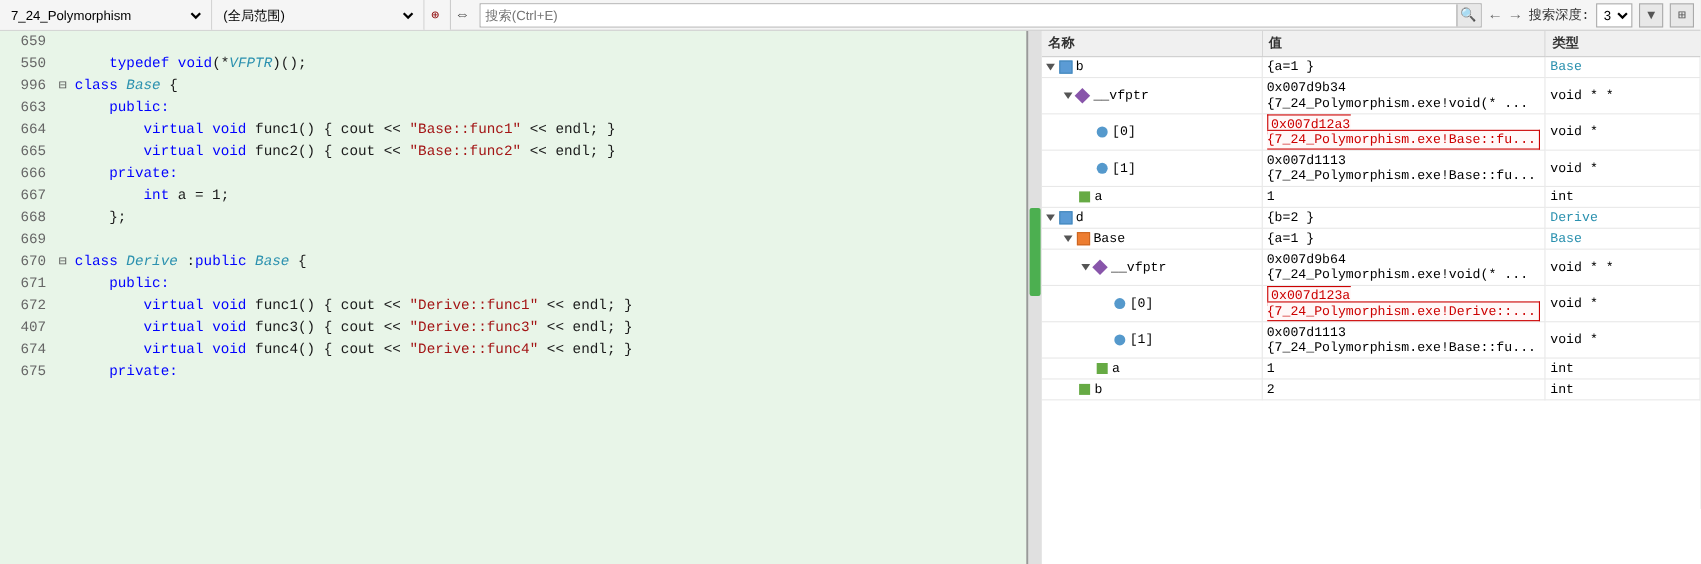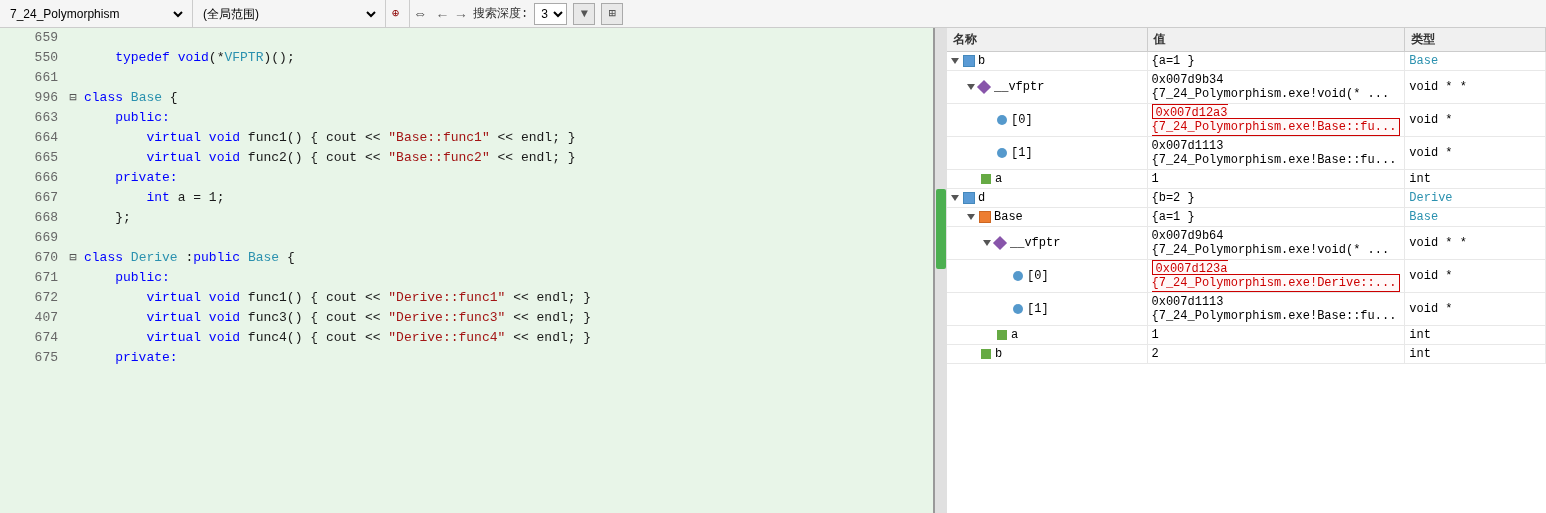--- a/index.html
+++ b/index.html
@@ -136,21 +136,20 @@
     }
     .code-lines {
       flex: 1;
       overflow: hidden;
     }
     .code-line {
       display: flex;
       align-items: center;
       min-height: 20px;
       line-height: 20px;
-      padding-left: 16px;
     }
     .line-number {
       width: 50px;
       min-width: 50px;
       text-align: right;
       padding-right: 8px;
       color: #666;
       background: #e8f5e8;
       user-select: none;
       font-size: 13px;
@@ -168,21 +167,21 @@
       display: flex;
       align-items: center;
       justify-content: center;
       font-size: 10px;
       color: #888;
       cursor: pointer;
     }
 
     
     .kw { color: #0000ff; font-weight: normal; }
-    .type-name { color: #2b91af; }
+    .type-name { color: #2b91af; font-style: italic; }
     .string { color: #a31515; }
 
     
     .scroll-track {
       width: 12px;
       background: #e0e0e0;
       flex-shrink: 0;
       position: relative;
     }
     .scroll-thumb {
@@ -253,20 +252,24 @@
   <div class="toolbar-segment">
     <select>
       <option>(全局范围)</option>
     </select>
   </div>
   <div class="toolbar-segment">
     <span style="color:#8b0000; margin-right:4px; font-size:12px;">⊕</span>
   </div>
   <div class="toolbar-divider-btn">⇔</div>
   <div class="toolbar-right">
+    <div class="search-box">
+      <input class="search-input" type="text" placeholder="搜索(Ctrl+E)" style="">
+      <div class="search-icon-btn">🔍</div>
+    </div>
     <span class="toolbar-nav-btn">←</span>
     <span class="toolbar-nav-btn">→</span>
     <span class="toolbar-label">搜索深度:</span>
     <select class="depth-select">
       <option>3</option>
       <option>1</option>
       <option>2</option>
       <option>4</option>
       <option>5</option>
     </select>
@@ -285,25 +288,20 @@
         <div class="collapse-btn"></div>
         <div class="line-content"></div>
       </div>
 
       <div class="code-line">
         <div class="line-number">550</div>
         <div class="collapse-btn"></div>
         <div class="line-content">    <span class="kw">typedef</span> <span class="kw">void</span>(*<span class="type-name">VFPTR</span>)();</div>
       </div>
 
-      <div class="code-line">
-        <div class="line-number">661</div>
-        <div class="collapse-btn"></div>
-        <div class="line-content"></div>
-      </div>
 
       <div class="code-line">
         <div class="line-number">996</div>
         <div class="collapse-btn" style="color:#555; font-size:12px; cursor:pointer;">⊟</div>
         <div class="line-content"><span class="kw">class</span> <span class="type-name">Base</span> {</div>
       </div>
 
       <div class="code-line">
         <div class="line-number">663</div>
         <div class="collapse-btn"></div>

